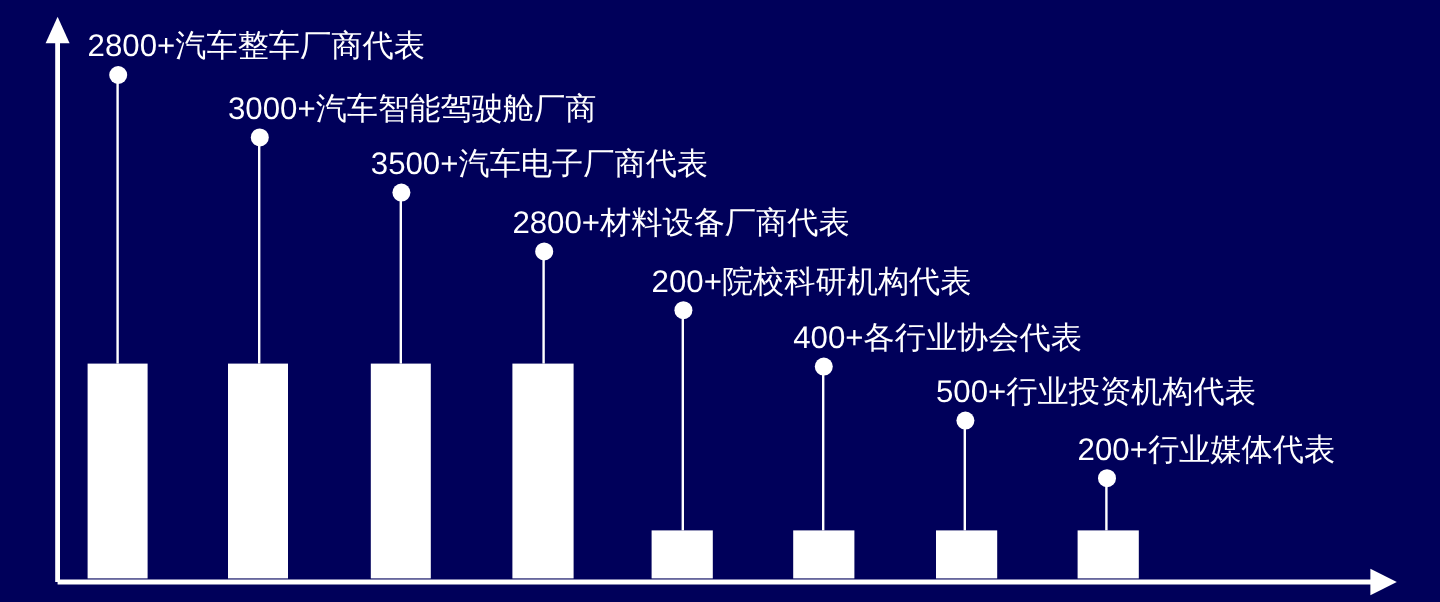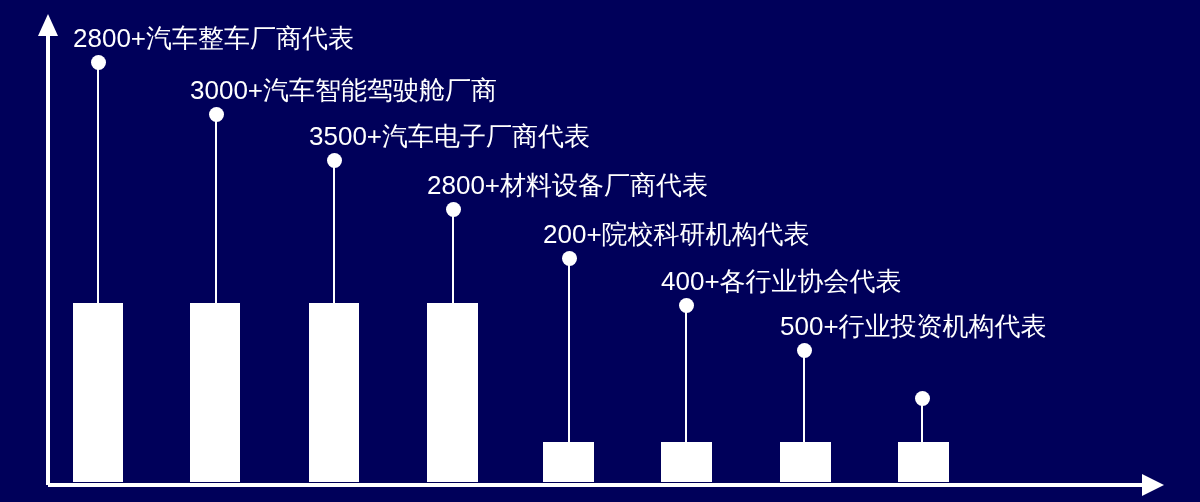--- a/index.html
+++ b/index.html
@@ -99,17 +99,18 @@
   <div class="series-label" style="left:661px; top:266px;">400+各行业协会代表</div>
   <div class="stem" style="left:685px; top:312px; height:130px;"></div>
   <div class="dot" style="left:679px; top:298px;"></div>
   <div class="bar" style="left:661px; top:442px; width:51px; height:40px;"></div>
 
   <div class="series-label" style="left:780px; top:311px;">500+行业投资机构代表</div>
   <div class="stem" style="left:803px; top:357px; height:85px;"></div>
   <div class="dot" style="left:797px; top:343px;"></div>
   <div class="bar" style="left:780px; top:442px; width:51px; height:40px;"></div>
 
+  <div class="series-label" style="left:898px; top:359px;">200+行业媒体代表</div>
   <div class="stem" style="left:921px; top:405px; height:37px;"></div>
   <div class="dot" style="left:915px; top:391px;"></div>
   <div class="bar" style="left:898px; top:442px; width:51px; height:40px;"></div>
 
 </div>
 
 </body></html>

